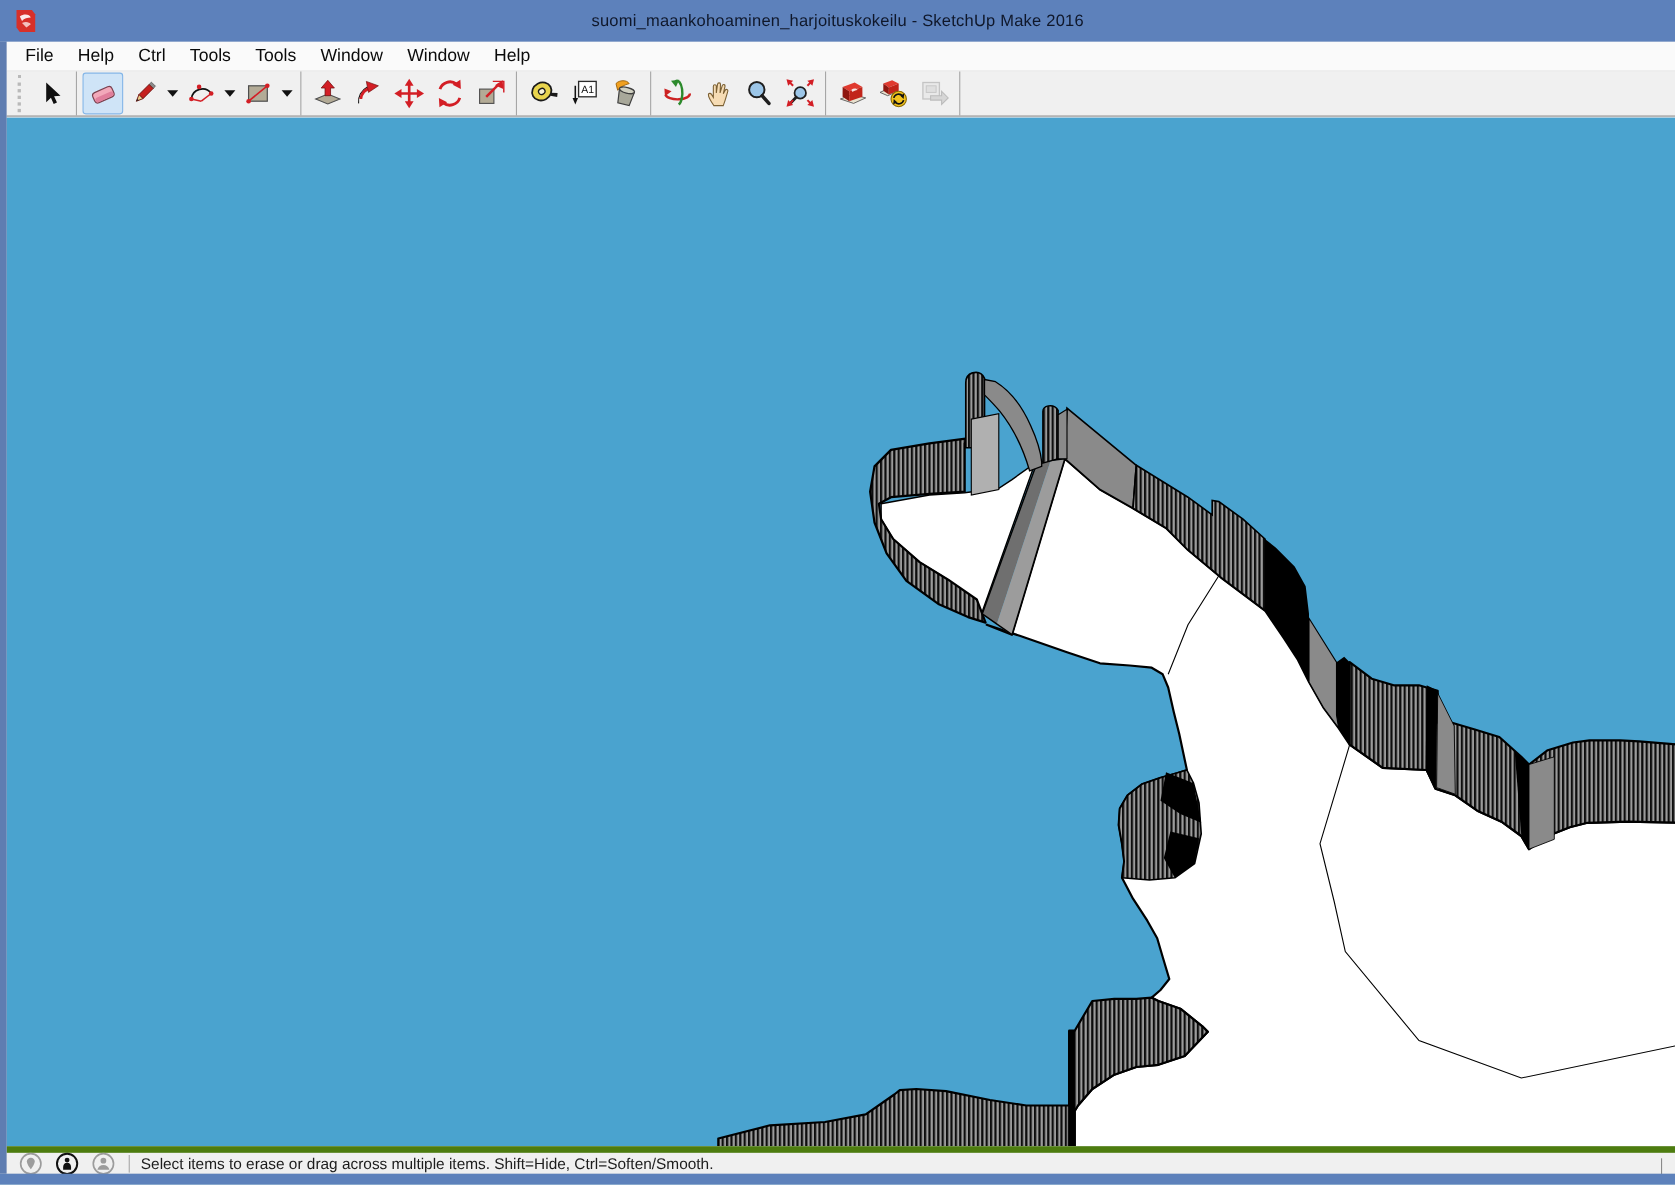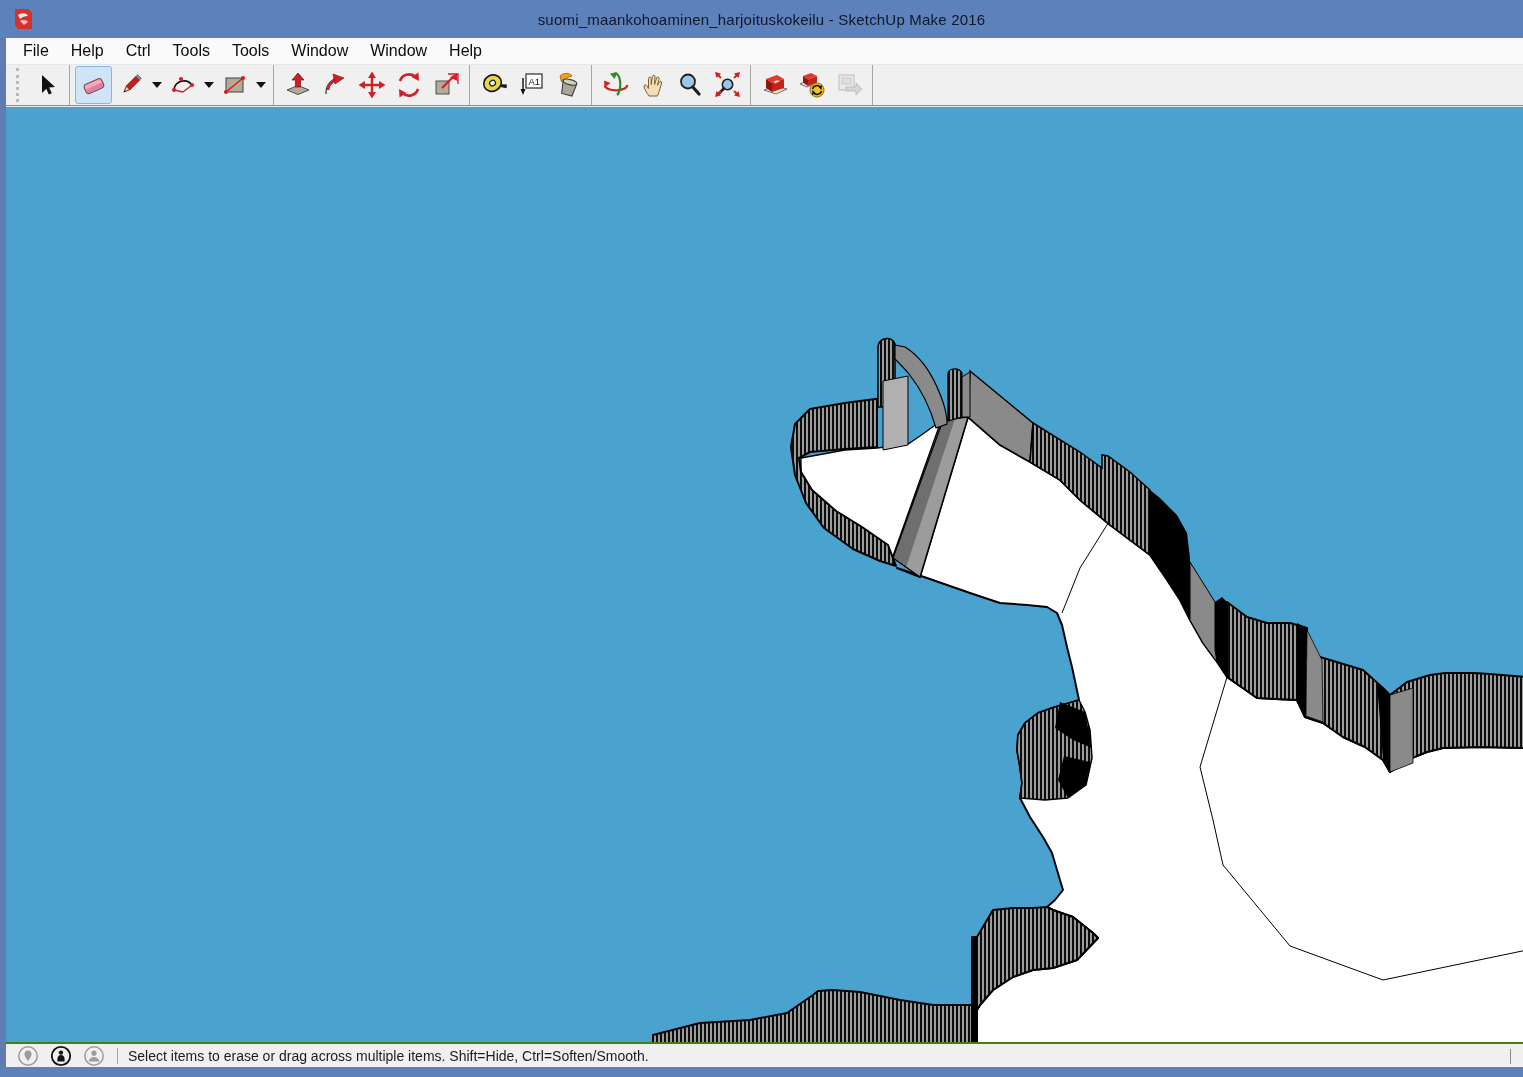--- a/index.html
+++ b/index.html
@@ -39,21 +39,21 @@
   .tbtn.active{background:#cfe4f7;border-color:#84b6e8;}
   .tbtn.disabled{opacity:.5;}
   .tdrop{width:15px;height:38px;display:flex;align-items:center;justify-content:center;flex:0 0 auto;}
   .tdrop .tri{width:0;height:0;border-left:5px solid transparent;border-right:5px solid transparent;border-top:6px solid #111;}
   
   .viewport{position:absolute;top:107px;left:6px;width:1517px;height:935px;background:#4aa3cf;}
   .viewport svg{display:block;}
   
   .statusbar{
     position:absolute;top:1042px;left:6px;width:1517px;height:25px;
-    background:#f0f0f0;border-top:2px solid #4d7c0f;
+    background:#f0f0f0;border-top:6px solid #4d7c0f;
     display:flex;align-items:center;box-sizing:border-box;
   }
   .sico{width:22px;height:22px;margin-left:11px;flex:0 0 auto;}
   .ssep{width:1px;height:16px;background:#a9a9a9;margin:0 10px 0 12px;}
   .smsg{font-size:14px;color:#1c1c1c;}
   .ssep-right{position:absolute;right:12px;top:5px;width:1px;height:15px;background:#8a8a8a;}
 </style>
 </head>
 <body>
 

